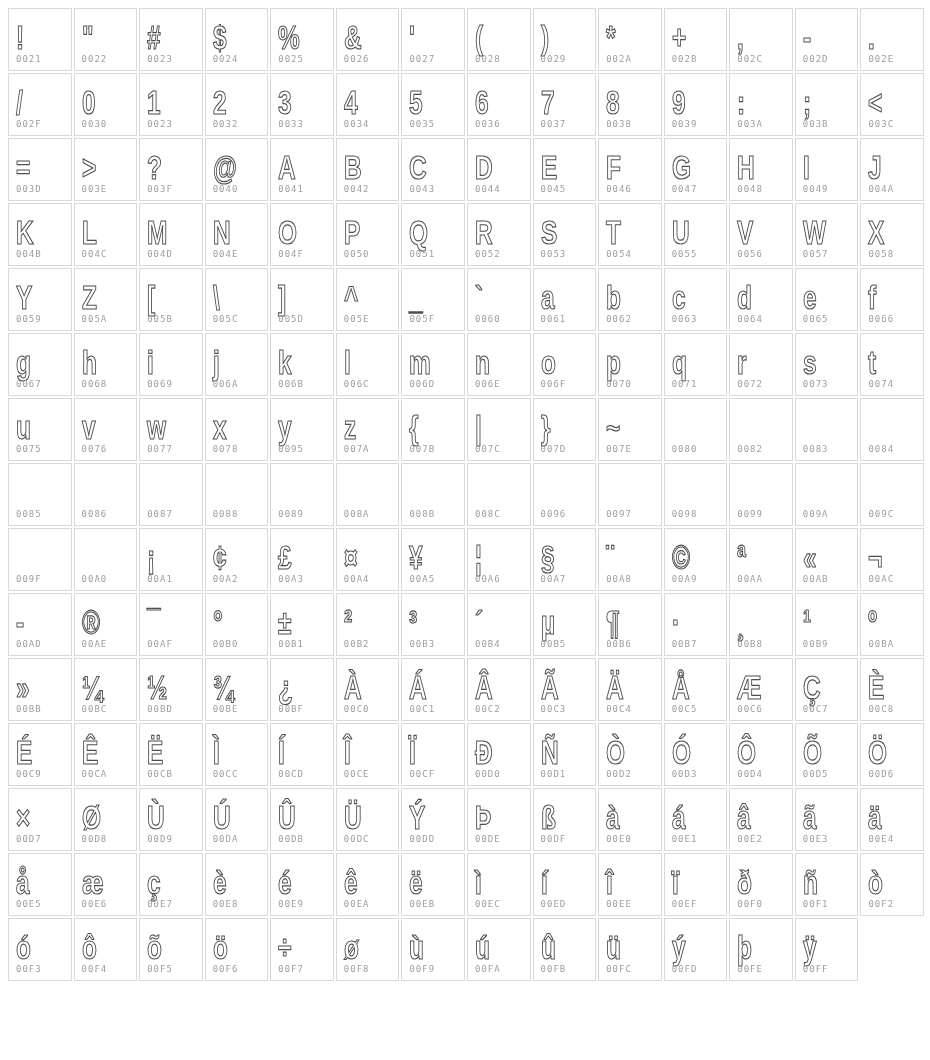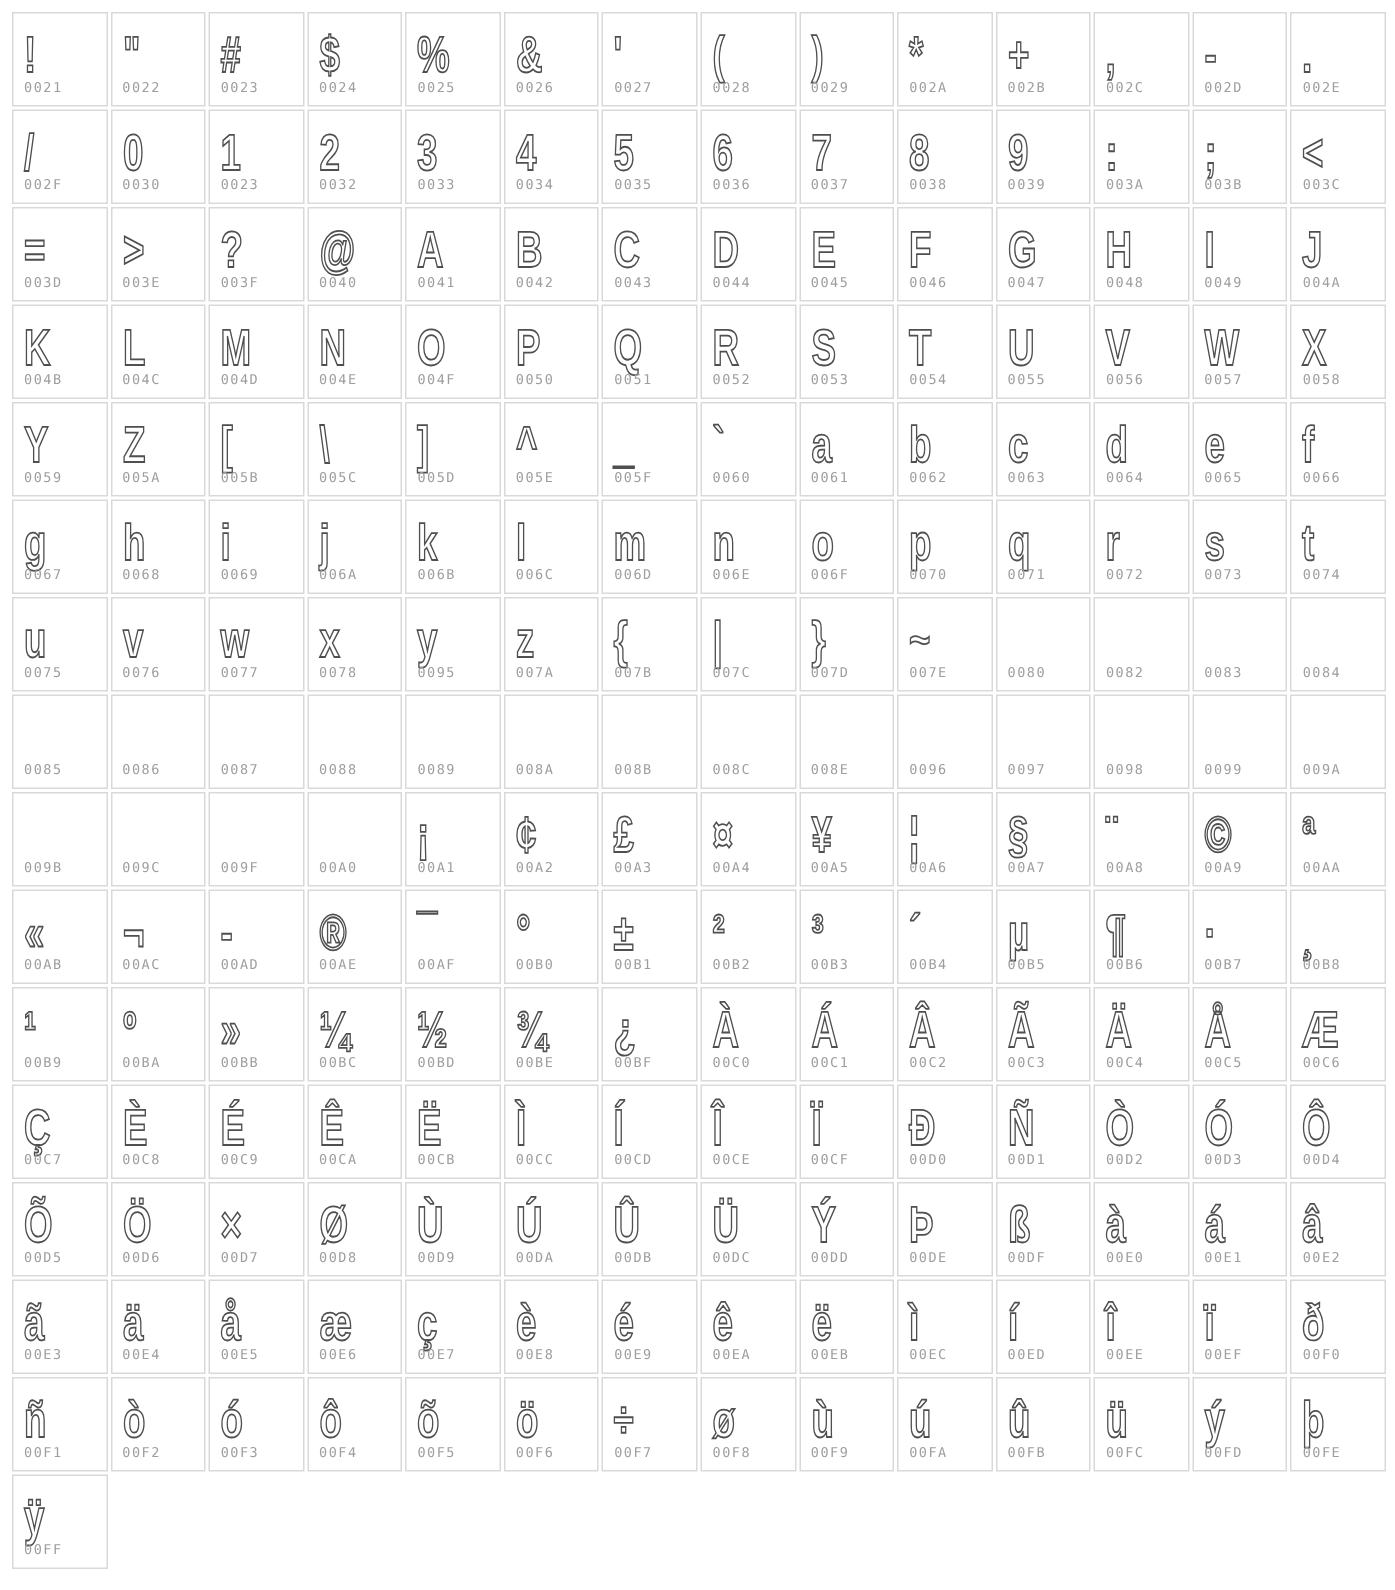--- a/index.html
+++ b/index.html
@@ -480,45 +480,37 @@
     <div class="cell">
     <span class="glyph"></span>
     <span class="code">008B</span>
   </div>
     <div class="cell">
     <span class="glyph"></span>
     <span class="code">008C</span>
   </div>
     <div class="cell">
     <span class="glyph"></span>
-    <span class="code">008E</span>
-  </div>
-    <div class="cell">
-    <span class="glyph"></span>
     <span class="code">0096</span>
   </div>
     <div class="cell">
     <span class="glyph"></span>
     <span class="code">0097</span>
   </div>
     <div class="cell">
     <span class="glyph"></span>
     <span class="code">0098</span>
   </div>
     <div class="cell">
     <span class="glyph"></span>
     <span class="code">0099</span>
   </div>
     <div class="cell">
     <span class="glyph"></span>
     <span class="code">009A</span>
-  </div>
-    <div class="cell">
-    <span class="glyph"></span>
-    <span class="code">009B</span>
   </div>
     <div class="cell">
     <span class="glyph"></span>
     <span class="code">009C</span>
   </div>
     <div class="cell">
     <span class="glyph"></span>
     <span class="code">009F</span>
   </div>
     <div class="cell">

